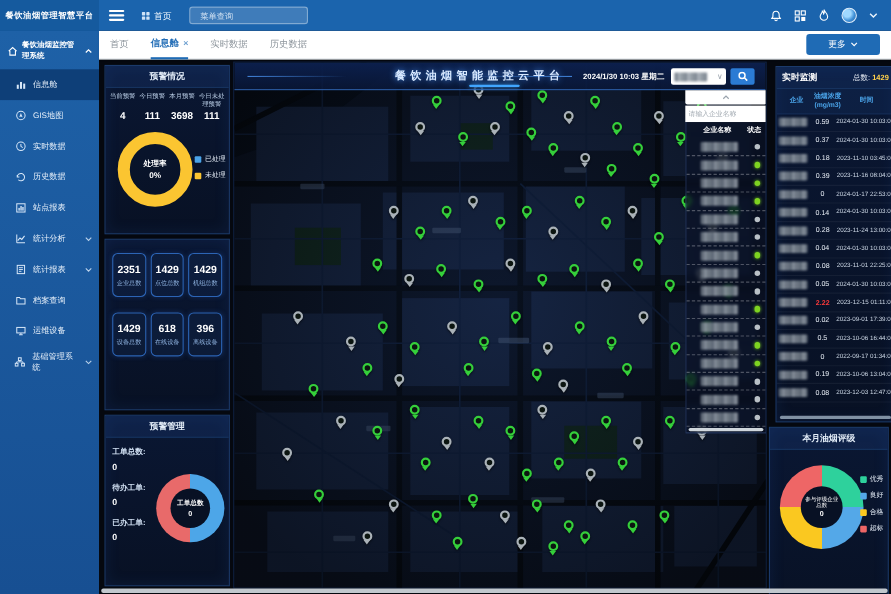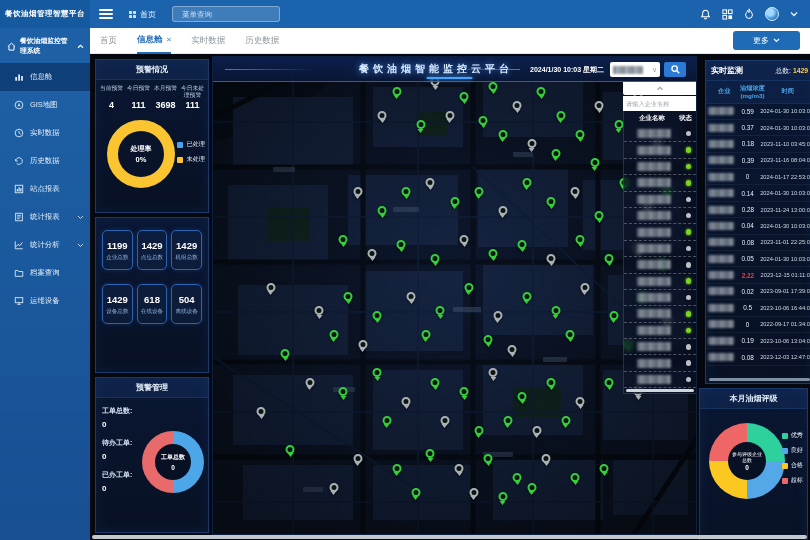--- a/index.html
+++ b/index.html
@@ -252,42 +252,42 @@
             <rect x="3.3" y="6" width="1.5" height="3" fill="currentColor"></rect>
             <rect x="5.4" y="4" width="1.5" height="5" fill="currentColor"></rect>
             <rect x="7.5" y="5" width="1.5" height="4" fill="currentColor"></rect>
           </svg>
         </span>
         <span>站点报表</span>
       </div>
       <div class="side-item">
         <span class="side-ic">
           <svg width="10" height="10" viewBox="0 0 12 12">
+            <path d="M1.5 10.5V1.5" stroke="currentColor" stroke-width="1.1"></path>
+            <path d="M1.5 10.5H10.5" stroke="currentColor" stroke-width="1.1"></path>
+            <path d="M2.5 8 5 5.2 7 6.8 10 3" fill="none" stroke="currentColor" stroke-width="1.2"></path>
+          </svg>
+        </span>
+        <span>统计分析</span>
+        <span class="side-ch">
+          <svg width="7" height="5" viewBox="0 0 8 6">
+            <path d="M1 1.2l3 3 3-3" fill="none" stroke="#d7e7f8" stroke-width="1.2"></path>
+          </svg>
+        </span>
+      </div>
+      <div class="side-item">
+        <span class="side-ic">
+          <svg width="10" height="10" viewBox="0 0 12 12">
             <rect x="2" y="1.5" width="8" height="9" fill="none" stroke="currentColor" stroke-width="1.1"></rect>
             <line x1="3.8" y1="4" x2="8.2" y2="4" stroke="currentColor" stroke-width="1"></line>
             <line x1="3.8" y1="6" x2="8.2" y2="6" stroke="currentColor" stroke-width="1"></line>
             <line x1="3.8" y1="8" x2="6.6" y2="8" stroke="currentColor" stroke-width="1"></line>
           </svg>
         </span>
         <span>统计报表</span>
-        <span class="side-ch">
-          <svg width="7" height="5" viewBox="0 0 8 6">
-            <path d="M1 1.2l3 3 3-3" fill="none" stroke="#d7e7f8" stroke-width="1.2"></path>
-          </svg>
-        </span>
-      </div>
-      <div class="side-item">
-        <span class="side-ic">
-          <svg width="10" height="10" viewBox="0 0 12 12">
-            <path d="M1.5 10.5V1.5" stroke="currentColor" stroke-width="1.1"></path>
-            <path d="M1.5 10.5H10.5" stroke="currentColor" stroke-width="1.1"></path>
-            <path d="M2.5 8 5 5.2 7 6.8 10 3" fill="none" stroke="currentColor" stroke-width="1.2"></path>
-          </svg>
-        </span>
-        <span>统计分析</span>
         <span class="side-ch">
           <svg width="7" height="5" viewBox="0 0 8 6">
             <path d="M1 1.2l3 3 3-3" fill="none" stroke="#d7e7f8" stroke-width="1.2"></path>
           </svg>
         </span>
       </div>
       <div class="side-item">
         <span class="side-ic">
           <svg width="10" height="10" viewBox="0 0 12 12">
             <path d="M1.5 3h3l1 1.2h5V10h-9z" fill="none" stroke="currentColor" stroke-width="1.1"></path>
@@ -297,20 +297,36 @@
       </div>
       <div class="side-item">
         <span class="side-ic">
           <svg width="10" height="10" viewBox="0 0 12 12">
             <rect x="1.5" y="2" width="9" height="6" fill="none" stroke="currentColor" stroke-width="1.1"></rect>
             <line x1="4" y1="10" x2="8" y2="10" stroke="currentColor" stroke-width="1.1"></line>
             <line x1="6" y1="8" x2="6" y2="10" stroke="currentColor" stroke-width="1.1"></line>
           </svg>
         </span>
         <span>运维设备</span>
+      </div>
+      <div class="side-item">
+        <span class="side-ic">
+          <svg width="10" height="10" viewBox="0 0 12 12">
+            <rect x="4.5" y="1.5" width="3" height="3" fill="none" stroke="currentColor" stroke-width="1.1"></rect>
+            <rect x="1" y="7.5" width="3" height="3" fill="none" stroke="currentColor" stroke-width="1.1"></rect>
+            <rect x="8" y="7.5" width="3" height="3" fill="none" stroke="currentColor" stroke-width="1.1"></rect>
+            <path d="M6 4.5V6M2.5 7.5V6h7v1.5" fill="none" stroke="currentColor" stroke-width="1"></path>
+          </svg>
+        </span>
+        <span>基础管理系统</span>
+        <span class="side-ch">
+          <svg width="7" height="5" viewBox="0 0 8 6">
+            <path d="M1 1.2l3 3 3-3" fill="none" stroke="#d7e7f8" stroke-width="1.2"></path>
+          </svg>
+        </span>
       </div>
     </div>
 </div>
 
 <div class="tabbar">
   <span id="tabs-holder" style="display:flex;gap:20px;height:26px;">
       <span class="tab">
         <span>首页</span>
       </span>
       <span class="tab active">
@@ -368,41 +384,41 @@
             <b style="background:#fbc531"></b>
             <span>未处理</span>
           </div>
         </div>
     </div>
   </div>
 
   <div class="panel p-device">
     <div class="dev-grid" id="dev-grid">
         <div class="dev-box">
-          <div class="vl">1199</div>
+          <div class="vl">2351</div>
           <div class="lb">企业总数</div>
         </div>
         <div class="dev-box">
           <div class="vl">1429</div>
           <div class="lb">点位总数</div>
         </div>
         <div class="dev-box">
           <div class="vl">1429</div>
           <div class="lb">机组总数</div>
         </div>
         <div class="dev-box">
           <div class="vl">1429</div>
           <div class="lb">设备总数</div>
         </div>
         <div class="dev-box">
           <div class="vl">618</div>
           <div class="lb">在线设备</div>
         </div>
         <div class="dev-box">
-          <div class="vl">504</div>
+          <div class="vl">396</div>
           <div class="lb">离线设备</div>
         </div>
       </div>
   </div>
 
   <div class="panel p-workorder">
     <div class="panel-title">预警管理</div>
     <div class="wo-body">
       <div class="wo-left" id="wo-rows">
           <div class="wo-row">

